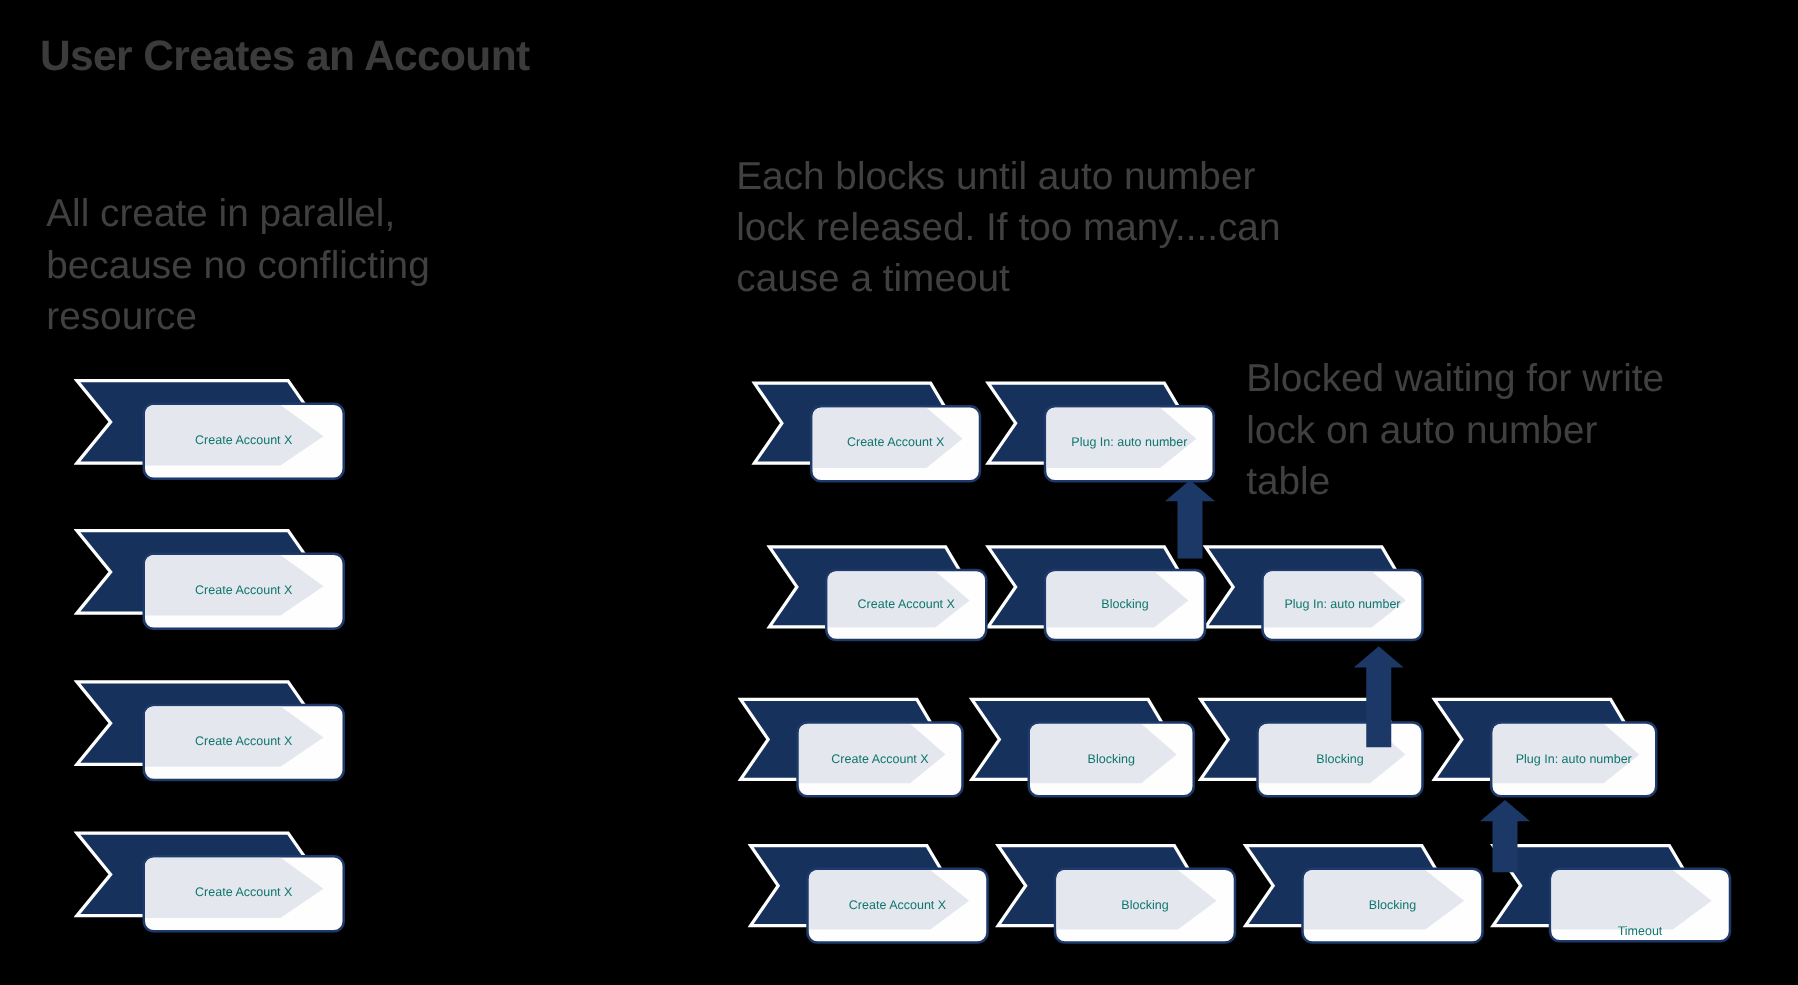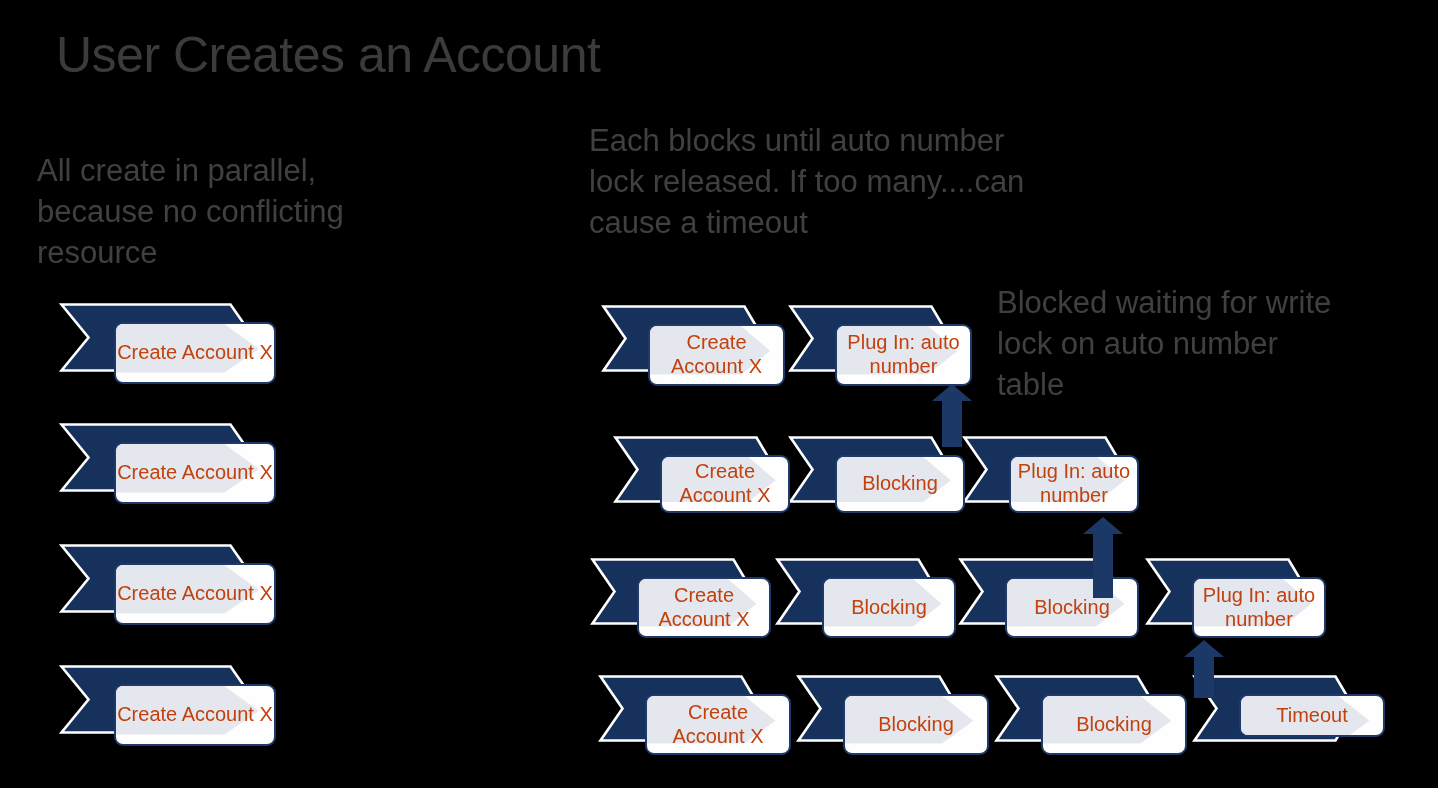--- a/index.html
+++ b/index.html
@@ -1,41 +1,41 @@
 <!DOCTYPE html>
 <html><head>
 <meta charset="utf-8">
 <style>
   html,body{margin:0;padding:0;background:#000;}
   #canvas{
     position:relative;width:1438px;height:788px;background:#000;
     overflow:hidden;font-family:"Liberation Sans", sans-serif;
   }
   .slide-title{
-    position:absolute;left:56px;top:26px;
-    font-size:50px;font-weight:400;letter-spacing:-0.5px;
+    position:absolute;left:32px;top:26px;
+    font-size:34px;font-weight:700;letter-spacing:-0.5px;
     color:#3b3b3b;white-space:nowrap;
   }
   .note{
     position:absolute;font-size:31px;line-height:41px;font-weight:300;
     color:#404040;white-space:pre-line;
   }
   .note-left{left:37px;top:150px;width:420px;}
   .note-top{left:589px;top:120px;width:540px;}
   .note-right{left:997px;top:282px;width:440px;}
   .chev{position:absolute;z-index:1;}
   .stepbox{
     position:absolute;z-index:2;background:#fefefe;
     border:2.5px solid #1d3a6a;border-radius:9px;overflow:hidden;
     display:flex;align-items:center;justify-content:center;
     box-sizing:border-box;
   }
   .wm{position:absolute;left:0;top:0;z-index:0;}
   .lbl{
-    position:relative;z-index:1;color:#c2410c;font-size:20px;line-height:1.18;
+    position:relative;z-index:1;color:#0f766e;font-size:10px;line-height:1.18;
     text-align:center;
   }
   .lbl.narrow{max-width:118px;}
   .uparrow{position:absolute;z-index:5;}
 </style>
 </head>
 <body>
 
 <div id="canvas">
   <div class="slide-title">User Creates an Account</div>
@@ -189,21 +189,21 @@
       </svg>
       <div class="stepbox" style="left: 1041px; top: 694px; width: 146px; height: 61px;">
         <svg width="141" height="56" viewBox="0 0 141 56" class="wm">
           <polygon points="0,0 97.28999999999999,0 128.31,24.64 97.28999999999999,47.6 0,47.6" fill="#e4e7ee"></polygon>
         </svg>
         <span class="lbl narrow">Blocking</span>
       </div>
       <svg width="165" height="69" viewBox="0 0 165 69" class="chev" style="left: 1191.5px; top: 673.5px;">
         <polygon points="2.5,2.5 143.5,2.5 162.5,34.5 143.5,66.5 2.5,66.5 24.5,34.5" fill="#16315c" stroke="#ffffff" stroke-width="2.6"></polygon>
       </svg>
-      <div class="stepbox" style="left: 1239px; top: 694px; width: 146px; height: 43px;">
+      <div class="stepbox" style="left: 1239px; top: 694px; width: 146px; height: 60px; align-items: flex-end;">
         <svg width="141" height="56" viewBox="0 0 141 56" class="wm">
           <polygon points="0,0 97.28999999999999,0 128.31,24.64 97.28999999999999,47.6 0,47.6" fill="#e4e7ee"></polygon>
         </svg>
         <span class="lbl narrow">Timeout</span>
       </div>
       <svg width="40" height="63" viewBox="0 0 40 63" class="uparrow" style="left: 932px; top: 384px;">
         <polygon points="20,0 0,17 10,17 10,63 30,63 30,17 40,17" fill="#1c3866"></polygon>
       </svg>
       <svg width="40" height="81" viewBox="0 0 40 81" class="uparrow" style="left: 1083px; top: 517px;">
         <polygon points="20,0 0,17 10,17 10,81 30,81 30,17 40,17" fill="#1c3866"></polygon>

